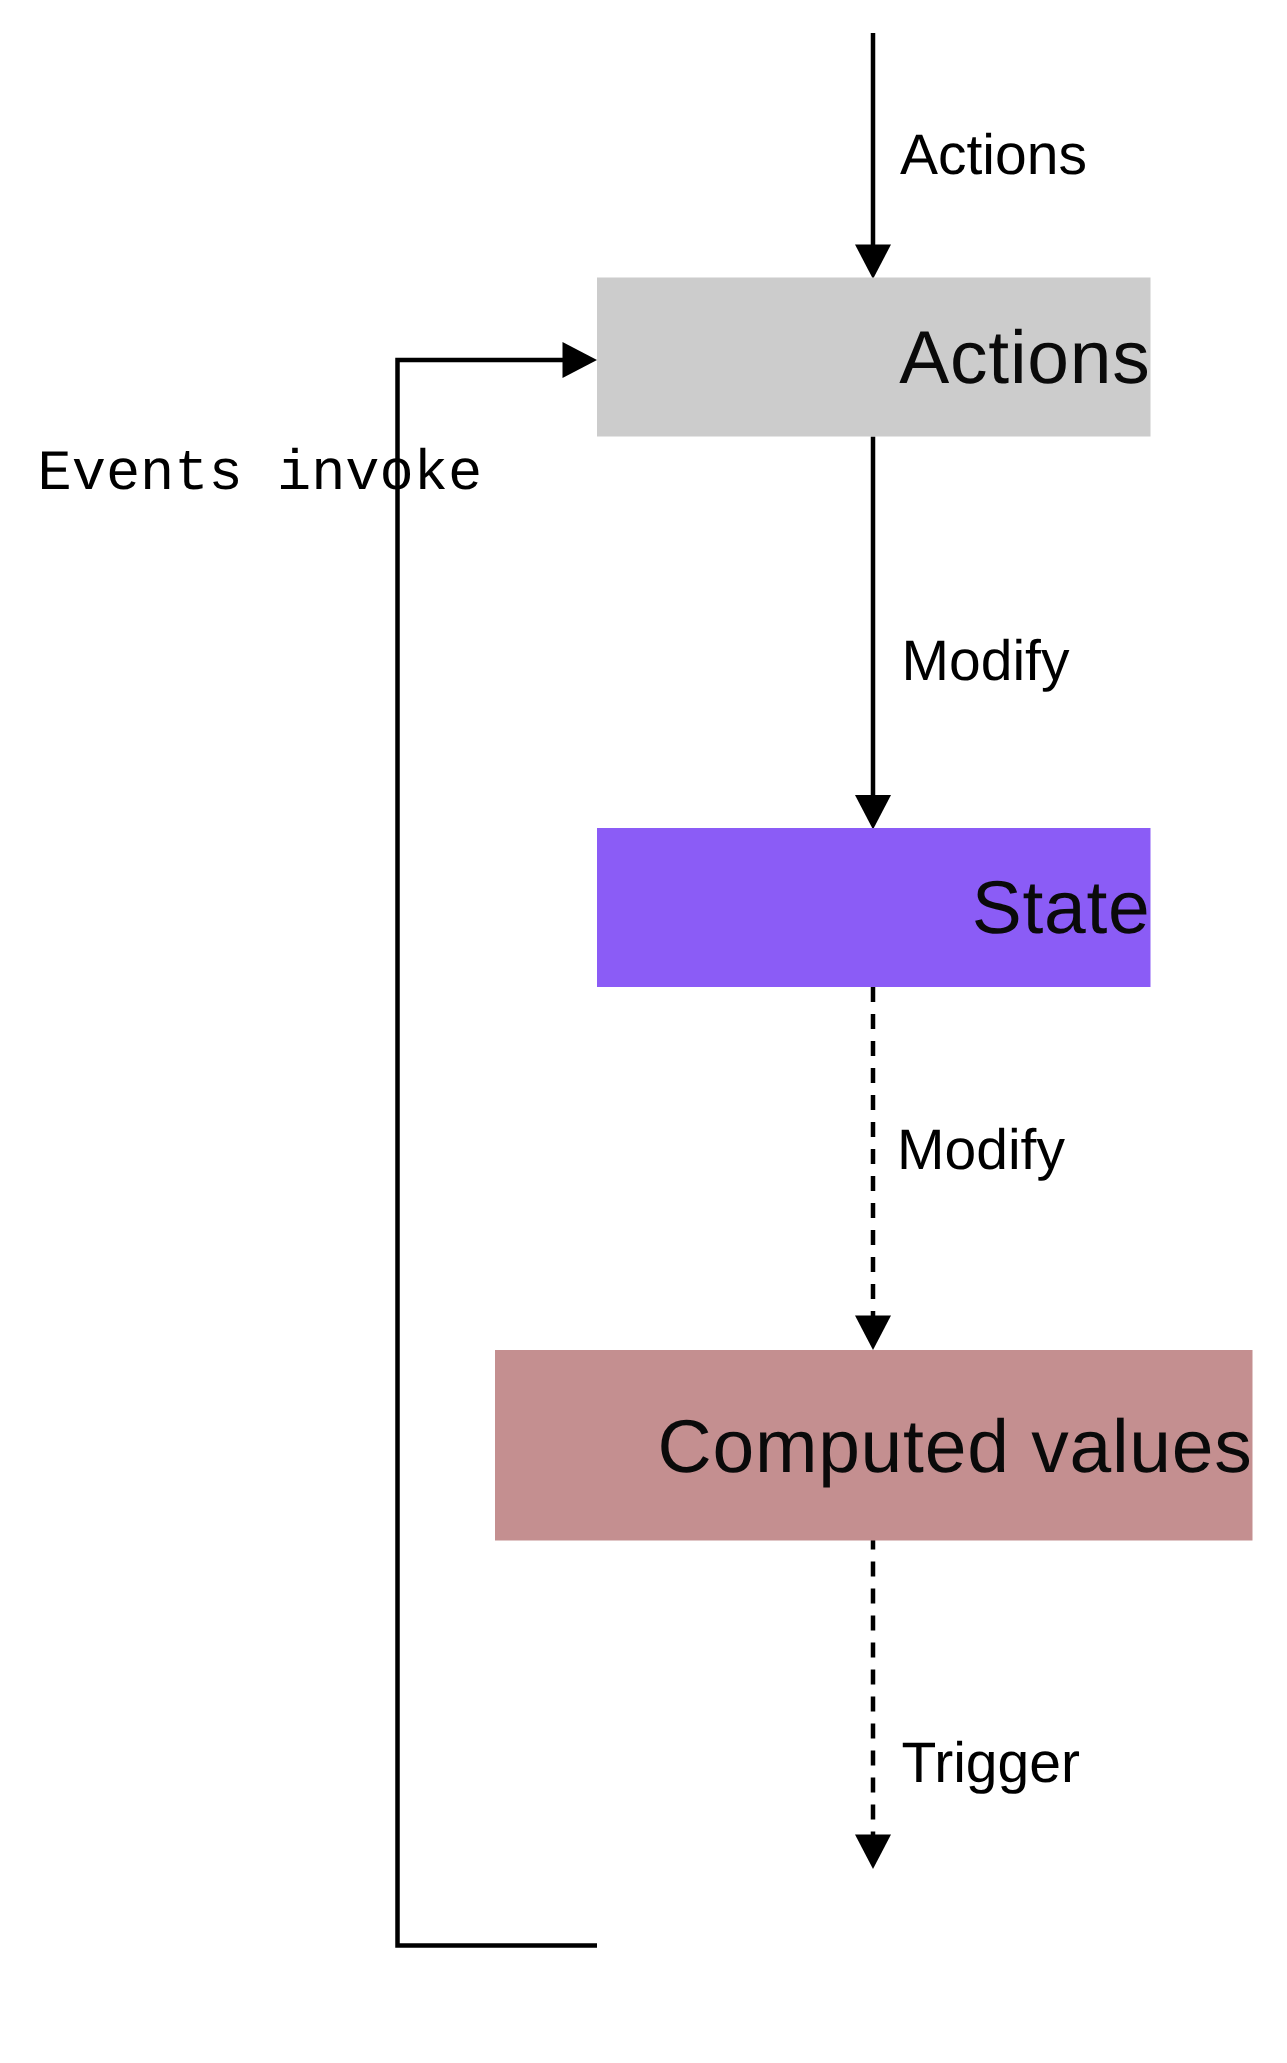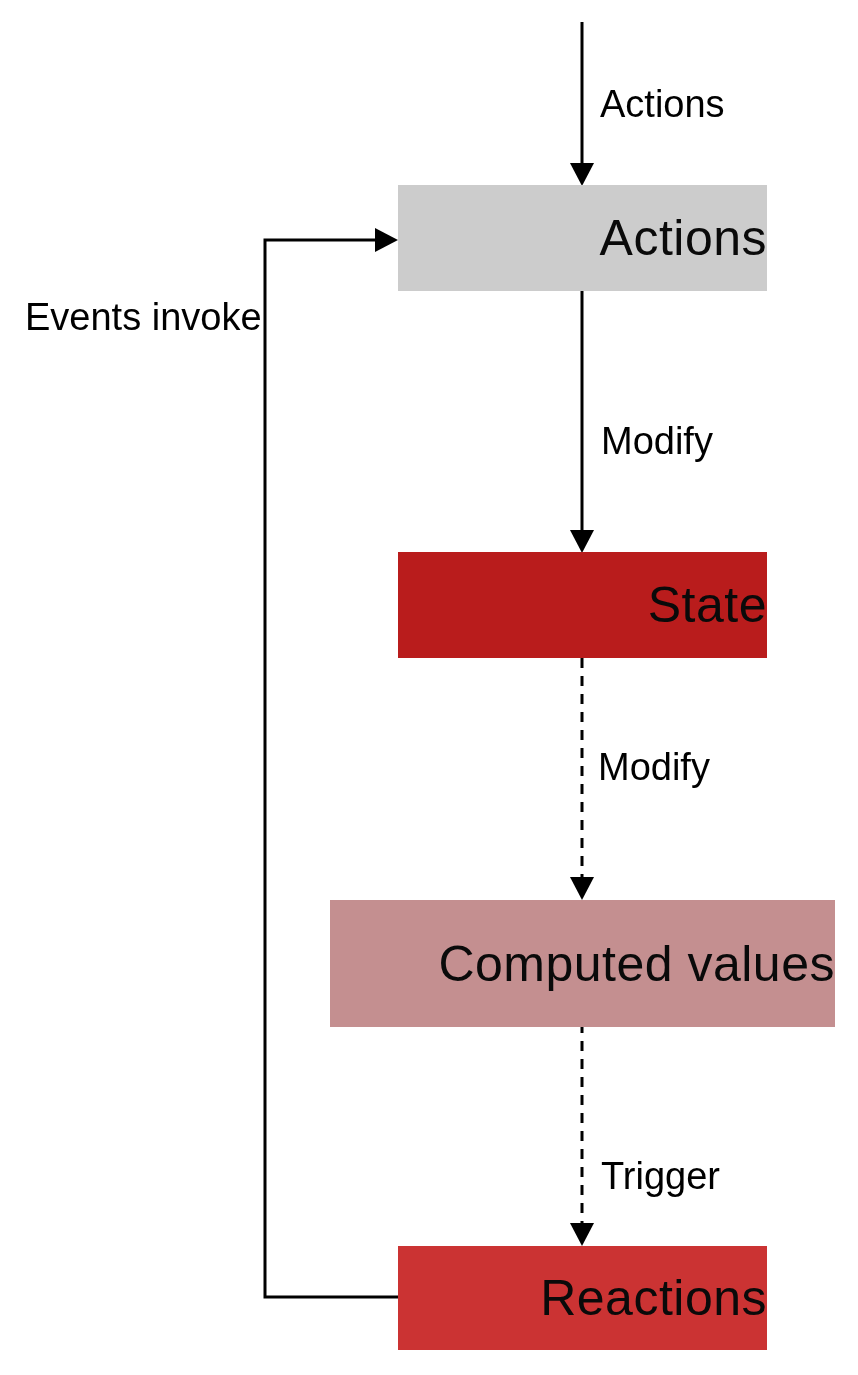--- a/index.html
+++ b/index.html
@@ -40,21 +40,21 @@
     position: absolute;
     color: #000000;
     font-size: 38px;
     line-height: 1;
     white-space: nowrap;
   }
   .label-events        { left: 600px; top: 85px;  }
   .label-modify        { left: 601px; top: 398px; margin-top: 24px; }
   .label-updates       { left: 598px; top: 748px; }
   .label-trigger       { left: 601px; top: 1157px; }
-  .label-events-invoke { left: 25px;  top: 298px; }
+  .label-events-invoke { left: 25px;  top: 298px; font-family: Liberation Mono, monospace; }
 </style>
 </head>
 <body>
 
 <div id="canvas">
 
   <svg id="edge-layer" viewBox="0 0 858 1375" xmlns="http://www.w3.org/2000/svg">
 
     <g>
       <line x1="582" y1="22" x2="582" y2="166" stroke="#000000" stroke-width="3"></line>
@@ -79,31 +79,28 @@
     <g>
       <polyline points="398,1297 265,1297 265,240 376,240" fill="none" stroke="#000000" stroke-width="3"></polyline>
       <polygon points="398,240 375,228 375,252" fill="#000000"></polygon>
     </g>
   </svg>
 
   <div class="node node-actions" style="background-color: rgb(204, 204, 204);">
     <span>Actions</span>
   </div>
 
-  <div class="node node-state" style="background-color: #b91c1c;">
+  <div class="node node-state" style="background-color: #8b5cf6;">
     <span>State</span>
   </div>
 
   <div class="node node-computed" style="background-color: rgb(196, 143, 144);">
     <span>Computed values</span>
   </div>
 
-  <div class="node node-reactions" style="background-color: rgb(203, 51, 51);">
-    <span>Reactions</span>
-  </div>
 
   <div class="edge-label label-events">Actions</div>
   <div class="edge-label label-modify">Modify</div>
   <div class="edge-label label-updates">Modify</div>
   <div class="edge-label label-trigger">Trigger</div>
   <div class="edge-label label-events-invoke">Events invoke</div>
 
 </div>
 
 </body></html>

